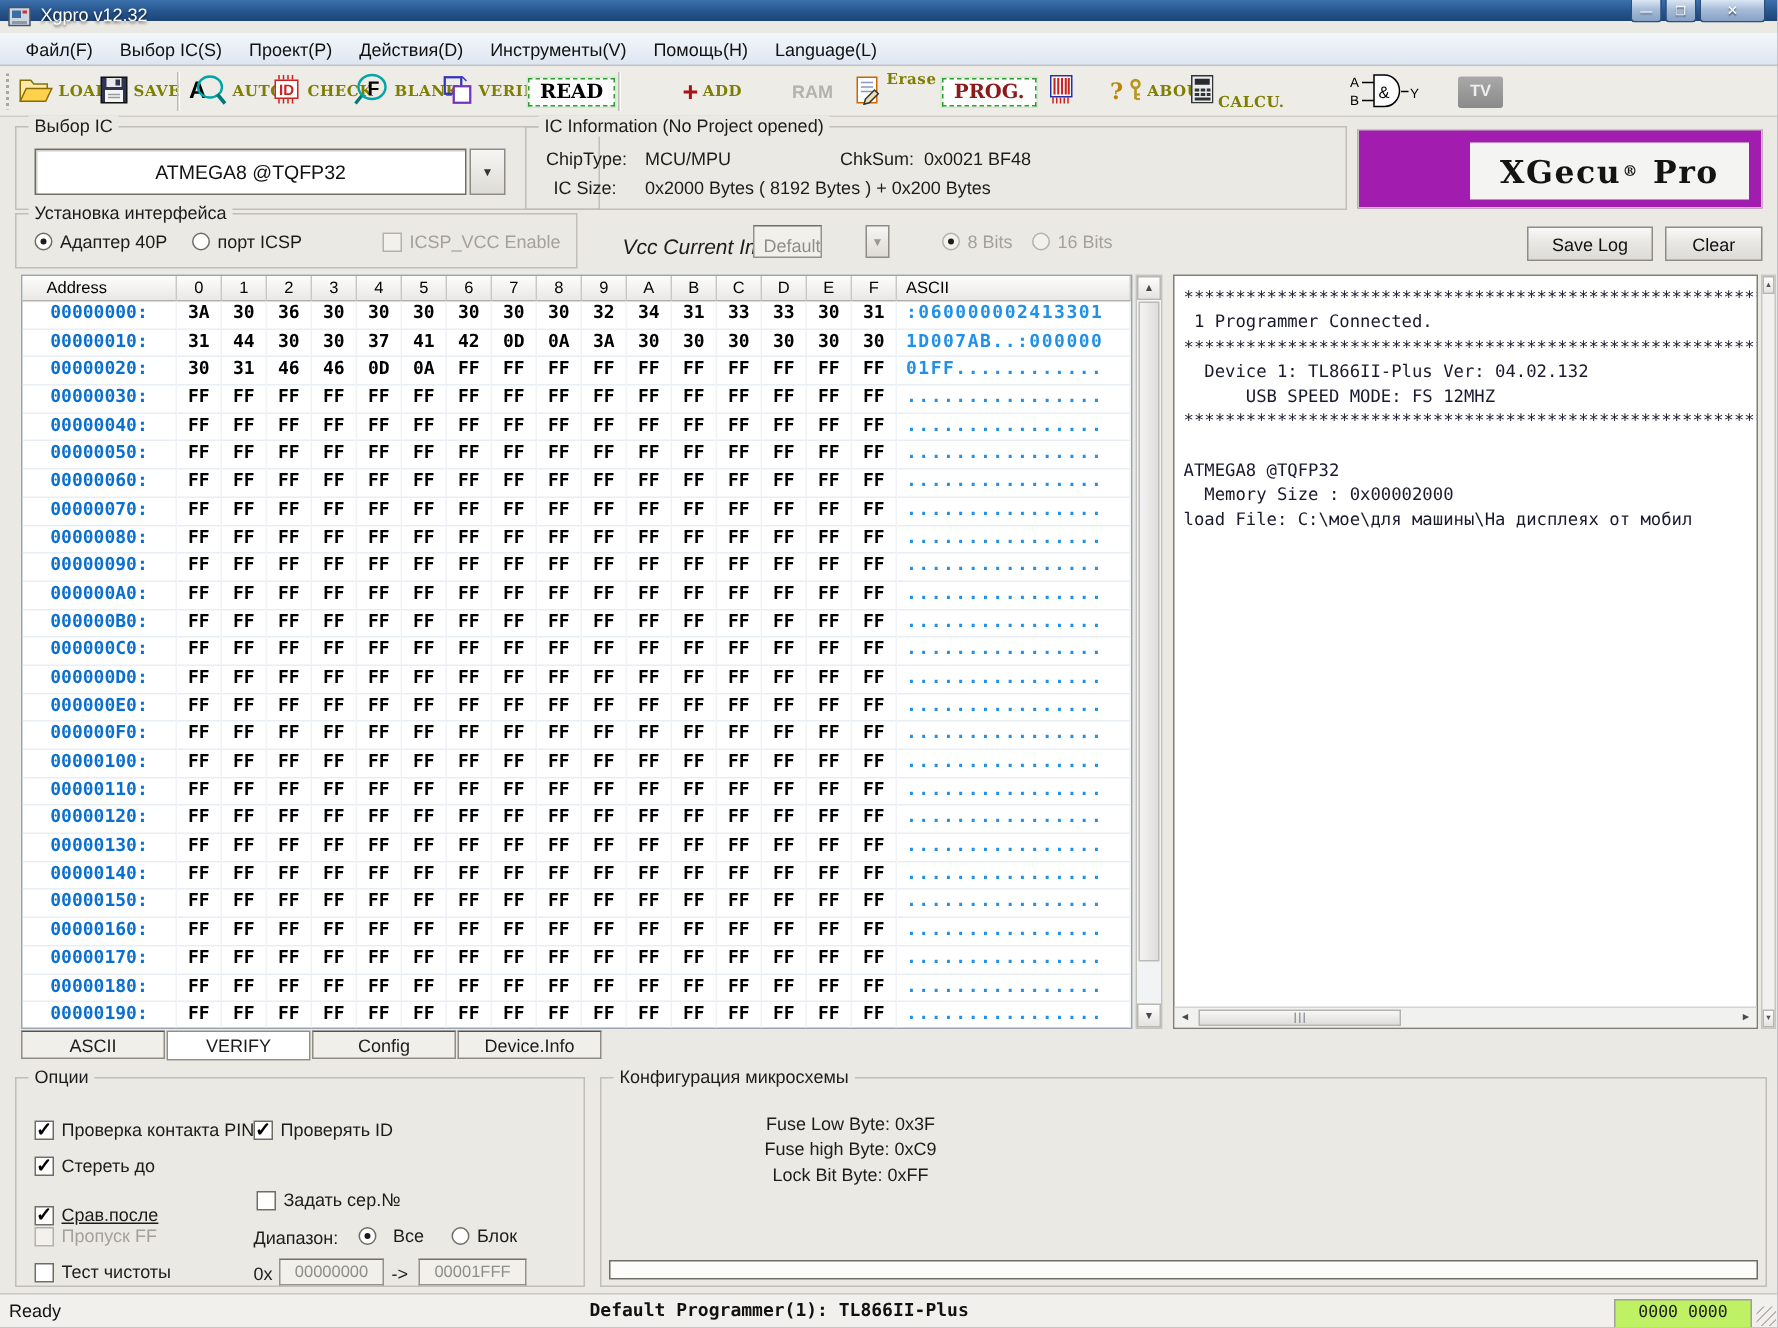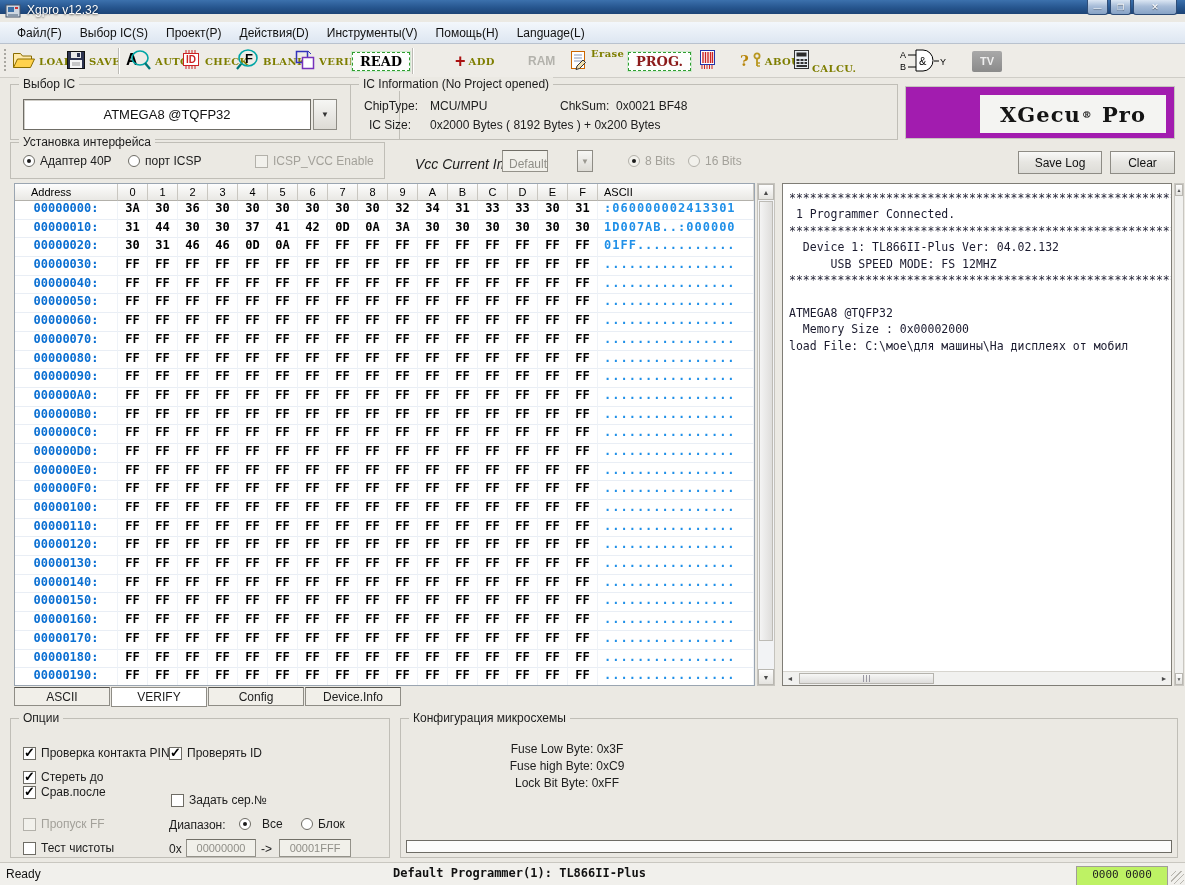--- a/index.html
+++ b/index.html
@@ -978,21 +978,21 @@
         <span>Проверка контакта PIN</span>
       </span>
     <span class="cb on" style="left:158px; top:27px;">
         <span class="box"></span>
         <span>Проверять ID</span>
       </span>
     <span class="cb on" style="left:12px; top:51px;">
         <span class="box"></span>
         <span>Стереть до</span>
       </span>
-    <span class="cb on" style="left:12px; top:66px;">
+    <span class="cb on" style="left:12px; top:84px;text-decoration:underline;">
         <span class="box"></span>
         <span>Срав.после</span>
       </span>
     <span class="cb" style="left:160px; top:74px;">
         <span class="box"></span>
         <span>Задать сер.№</span>
       </span>
     <span class="cb dis" style="left:12px; top:98px;">
         <span class="box"></span>
         <span>Пропуск FF</span>

